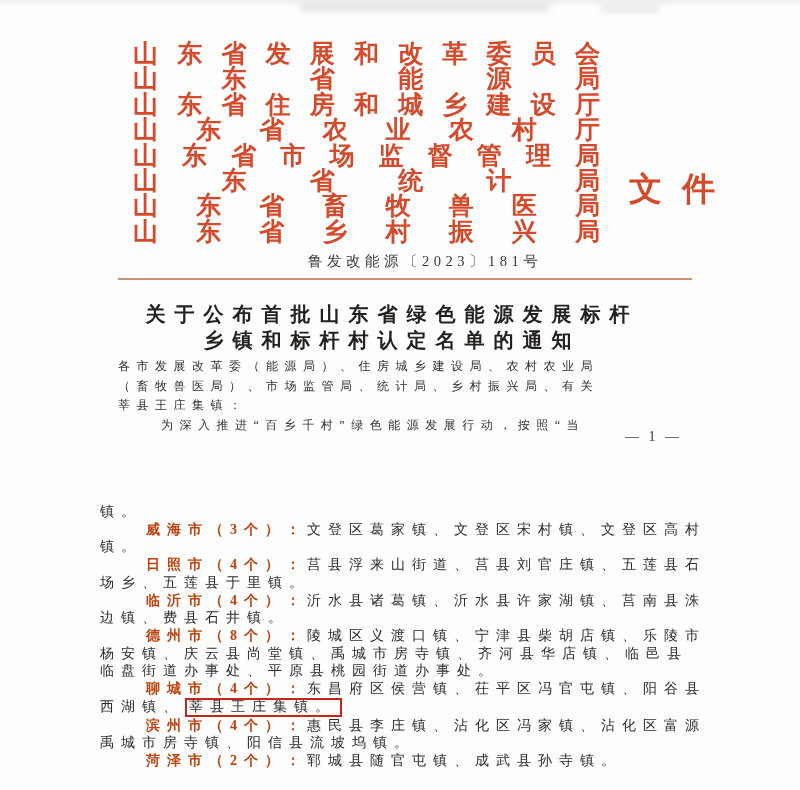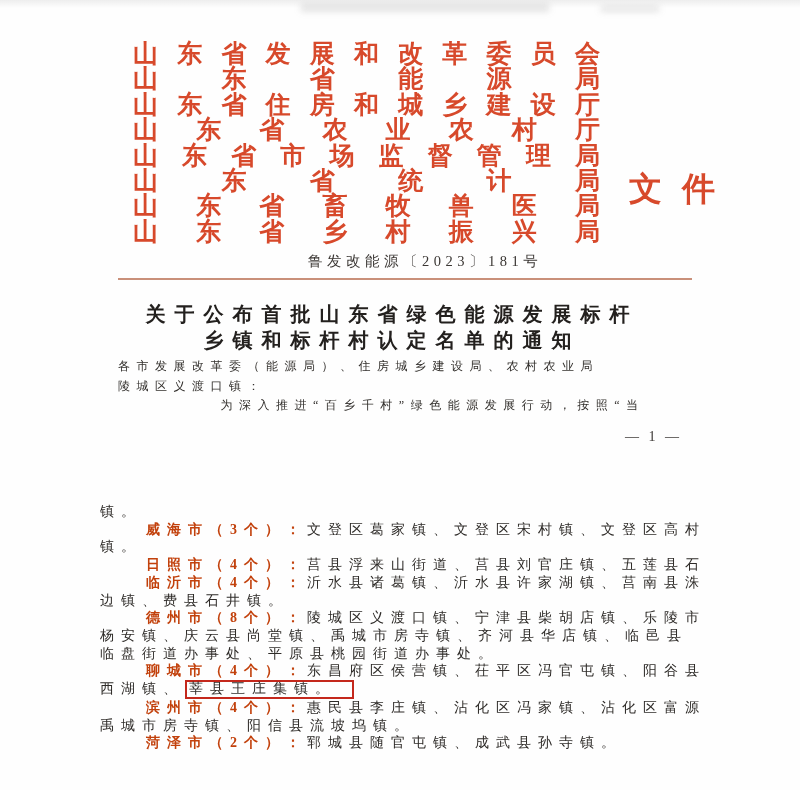--- a/index.html
+++ b/index.html
@@ -60,39 +60,39 @@
     font-size:20px;line-height:26px;letter-spacing:9px;
     color:#23201e;
   }
 
   
   .body1{
     position:absolute;left:118px;top:357px;width:586px;
     font-size:12px;line-height:19.5px;letter-spacing:6.5px;
     color:#33302d;white-space:nowrap;
   }
-  .body1 .indent{text-indent:43px;text-align:center;}
+  .body1 .indent{text-indent:43px;}
 
   .page-num{
     position:absolute;right:118px;top:429px;
     font-size:14px;letter-spacing:3px;color:#3a3633;
   }
 
   
   .list2{
     position:absolute;left:100px;top:503px;width:600px;
     font-size:14px;line-height:17.7px;letter-spacing:7px;
     color:#2e2b28;white-space:nowrap;
   }
   .list2 .indent{text-indent:46px;}
   .list2 .city{font-weight:bold;color:#c2410c;}
   .redbox{
     display:inline-block;
     border:2.5px solid var(--highlight-box-red,#c4281c);
-    padding:0 16px 1px 2px;margin-left:1px;
+    padding:0 4px 1px 2px;margin-left:1px;
     line-height:14px;
   }
 </style>
 </head>
 <body>
 
 <div class="page">
 
   <div class="smudge s1"></div>
   <div class="smudge s2"></div>
@@ -190,31 +190,33 @@
 
   <div class="red-divider"></div>
 
   <div class="doc-title">
     <div>关于公布首批山东省绿色能源发展标杆</div>
     <div>乡镇和标杆村认定名单的通知</div>
   </div>
 
   <div class="body1">
     <div>各市发展改革委（能源局）、住房城乡建设局、农村农业局</div>
-    <div>陵城区义渡口镇：</div>
+    <div>（畜牧兽医局）、市场监管局、统计局、乡村振兴局、有关</div>
+    <div>莘县王庄集镇：</div>
     <div class="indent">为深入推进“百乡千村”绿色能源发展行动，按照“当</div>
   </div>
 
   <div class="page-num">— 1 —</div>
 
   <div class="list2">
     <div><span>镇。</span></div>
     <div class="indent"><span class="city">威海市（3个）：</span><span>文登区葛家镇、文登区宋村镇、文登区高村</span></div>
     <div><span>镇。</span></div>
     <div class="indent"><span class="city">日照市（4个）：</span><span>莒县浮来山街道、莒县刘官庄镇、五莲县石</span></div>
+    <div><span>场乡、五莲县于里镇。</span></div>
     <div class="indent"><span class="city">临沂市（4个）：</span><span>沂水县诸葛镇、沂水县许家湖镇、莒南县洙</span></div>
     <div><span>边镇、费县石井镇。</span></div>
     <div class="indent"><span class="city">德州市（8个）：</span><span>陵城区义渡口镇、宁津县柴胡店镇、乐陵市</span></div>
     <div><span>杨安镇、庆云县尚堂镇、禹城市房寺镇、齐河县华店镇、临邑县</span></div>
     <div><span>临盘街道办事处、平原县桃园街道办事处。</span></div>
     <div class="indent"><span class="city">聊城市（4个）：</span><span>东昌府区侯营镇、茌平区冯官屯镇、阳谷县</span></div>
     <div><span>西湖镇、</span><span class="redbox">莘县王庄集镇。</span></div>
     <div class="indent"><span class="city">滨州市（4个）：</span><span>惠民县李庄镇、沾化区冯家镇、沾化区富源</span></div>
     <div><span>禹城市房寺镇、阳信县流坡坞镇。</span></div>
     <div class="indent"><span class="city">菏泽市（2个）：</span><span>郓城县随官屯镇、成武县孙寺镇。</span></div>

